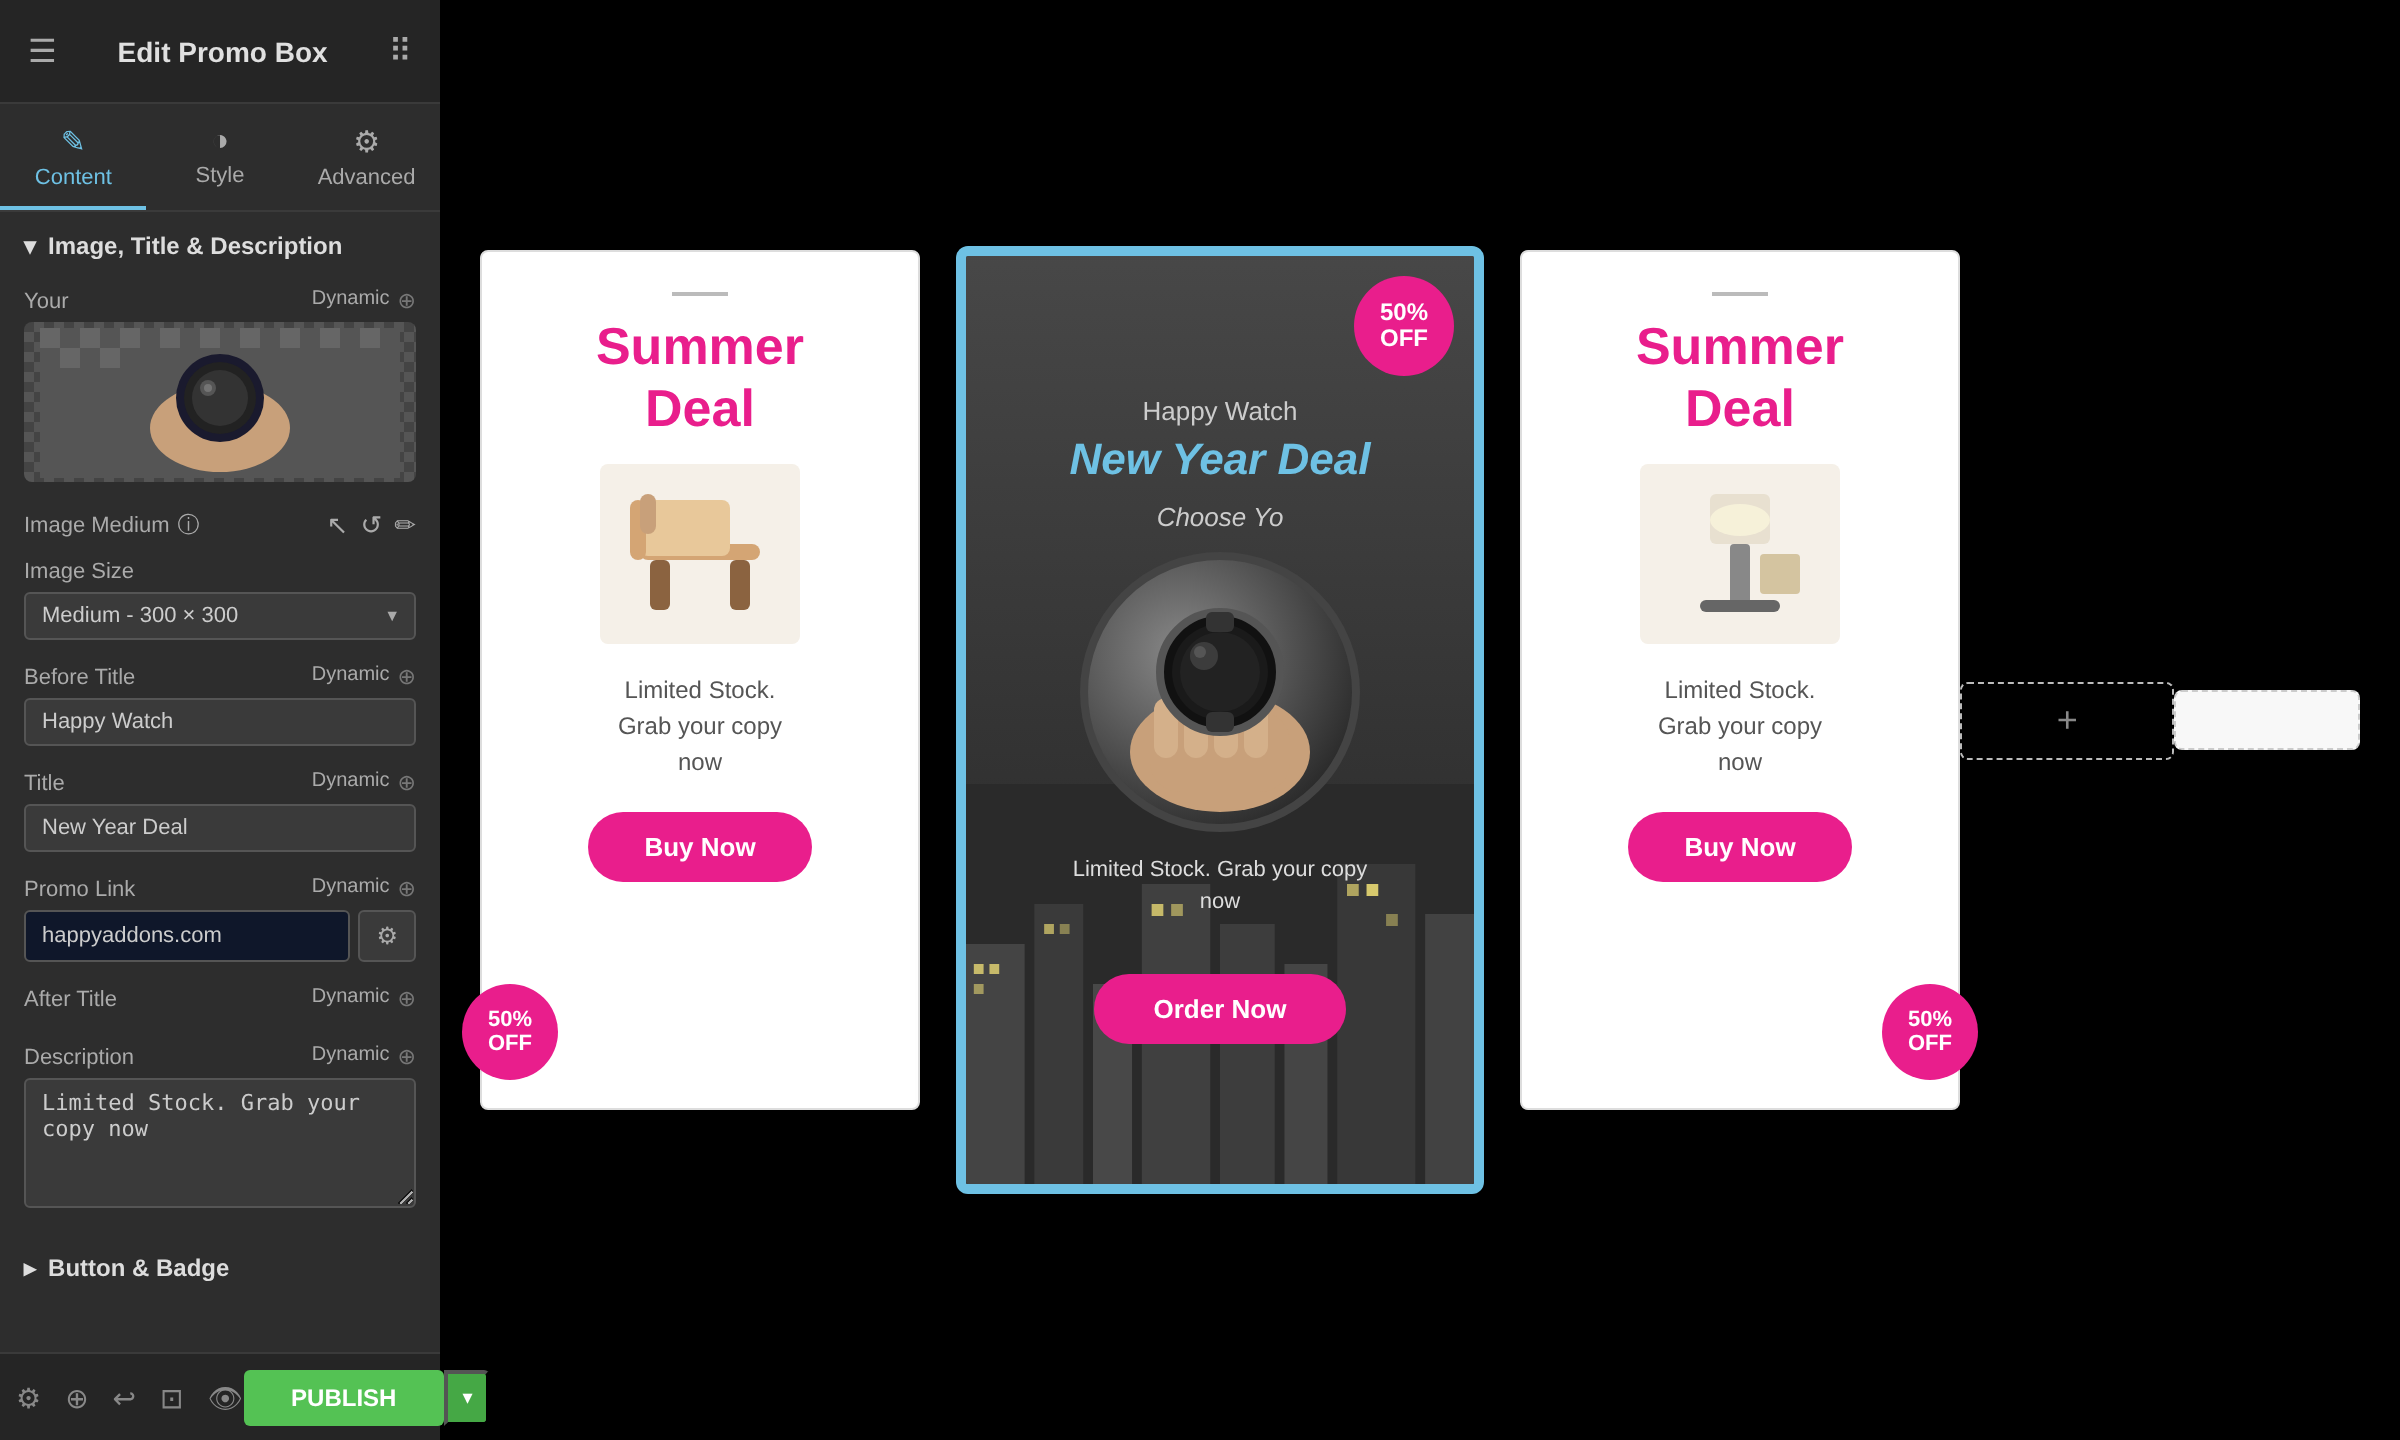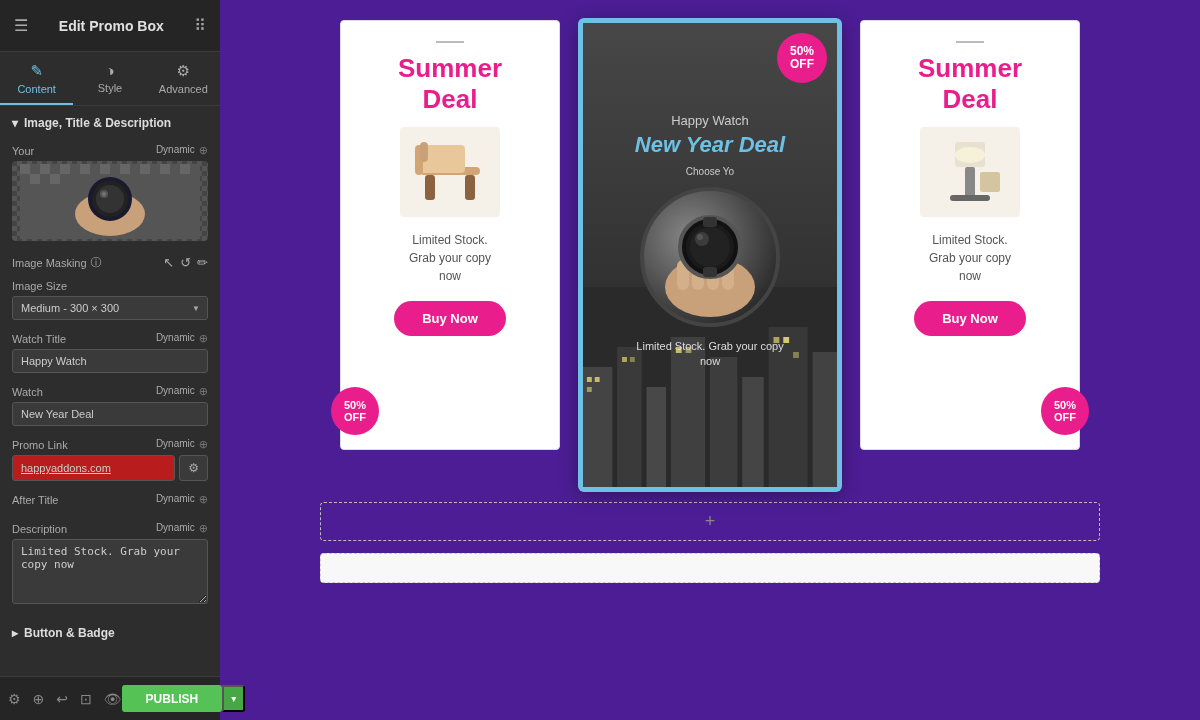--- a/index.html
+++ b/index.html
@@ -145,28 +145,27 @@
       border-radius: 3px;
       outline: none;
     }
 
     .link-row {
       display: flex;
       gap: 4px;
     }
     .link-input {
       flex: 1;
-      background: #b91c1c;
+      background: #0f172a;
       border: 1px solid #555;
       color: #ccc;
       font-size: 11px;
       padding: 5px 8px;
       border-radius: 3px;
       outline: none;
-      text-decoration: underline;
     }
     .link-btn {
       background: #3a3a3a;
       border: 1px solid #555;
       color: #aaa;
       padding: 5px 8px;
       border-radius: 3px;
       cursor: pointer;
       font-size: 12px;
     }
@@ -218,27 +217,26 @@
       border-radius: 0 3px 3px 0;
       cursor: pointer;
       font-size: 10px;
       color: #fff;
     }
     .publish-group { display: flex; }
 
     
     .main-canvas {
       flex: 1;
-      background: #4c1d95;
+      background: #000000;
       overflow-y: auto;
       display: flex;
-      flex-direction: column;
       align-items: center;
       padding: 20px;
-      gap: 12px;
+      gap: 0;
     }
 
     .canvas-row {
       display: flex;
       gap: 20px;
       align-items: flex-start;
       justify-content: center;
       width: 100%;
       max-width: 800px;
     }
@@ -358,22 +356,23 @@
     .hero-title {
       font-size: 22px;
       font-weight: 700;
       color: #6ec1e4;
       text-align: center;
       margin-bottom: 8px;
       font-style: italic;
     }
     .hero-after-title {
       color: #ccc;
-      font-size: 10px;
+      font-size: 13px;
       margin-bottom: 10px;
+      font-style: italic;
     }
     .hero-watch-img {
       width: 140px;
       height: 140px;
       border-radius: 50%;
       background: radial-gradient(circle at 35% 35%, #888, #111);
       border: 4px solid #444;
       display: flex;
       align-items: center;
       justify-content: center;
@@ -520,21 +519,21 @@
           <circle cx="90" cy="35" r="14" fill="#333"></circle>
           <circle cx="84" cy="30" r="4" fill="#555"></circle>
 
           <circle cx="84" cy="30" r="2" fill="#888" opacity="0.6"></circle>
         </svg>
       </div>
     </div>
 
     <div class="image-masking-row">
       <div class="masking-label">
-        <span>Image Masking</span>
+        <span>Image Medium</span>
         <span>ⓘ</span>
       </div>
       <div class="masking-controls">
         <span>↖</span>
         <span>↺</span>
         <span>✏</span>
       </div>
     </div>
 
     <div class="field-group">
@@ -543,32 +542,32 @@
       </div>
       <div class="select-wrapper">
         <select class="select-field">
           <option>Medium - 300 × 300</option>
         </select>
       </div>
     </div>
 
     <div class="field-group">
       <div class="field-label-row">
-        <span class="field-label">Watch Title</span>
+        <span class="field-label">Before Title</span>
         <div class="field-dynamic">
           <span>Dynamic</span>
           <span class="dyn-icon">⊕</span>
         </div>
       </div>
       <input type="text" class="text-input" value="Happy Watch" style="">
     </div>
 
     <div class="field-group">
       <div class="field-label-row">
-        <span class="field-label">Watch</span>
+        <span class="field-label">Title</span>
         <div class="field-dynamic">
           <span>Dynamic</span>
           <span class="dyn-icon">⊕</span>
         </div>
       </div>
       <input type="text" class="text-input" value="New Year Deal" style="">
     </div>
 
     <div class="field-group">
       <div class="field-label-row">
@@ -709,20 +708,21 @@
             <circle cx="57" cy="47" r="7" fill="#444" opacity="0.8"></circle>
             <circle cx="55" cy="45" r="3" fill="#666" opacity="0.6"></circle>
 
             <rect x="58" y="25" width="14" height="10" rx="3" fill="#333"></rect>
             <rect x="58" y="75" width="14" height="10" rx="3" fill="#333"></rect>
           </svg>
         </div>
 
         <div class="hero-desc" style="white-space:pre-line;">Limited Stock. Grab your copy
 now</div>
+        <button class="hero-btn">Order Now</button>
       </div>
     </div>
 
     <div class="promo-card">
       <div class="section-divider-line"></div>
       <div class="promo-title" style="white-space:pre-line;">Summer
 Deal</div>
       <div class="promo-img">
         <svg class="lamp-svg" viewBox="0 0 80 70">
           <rect x="25" y="5" width="30" height="25" rx="3" fill="#e8e0d0"></rect>

